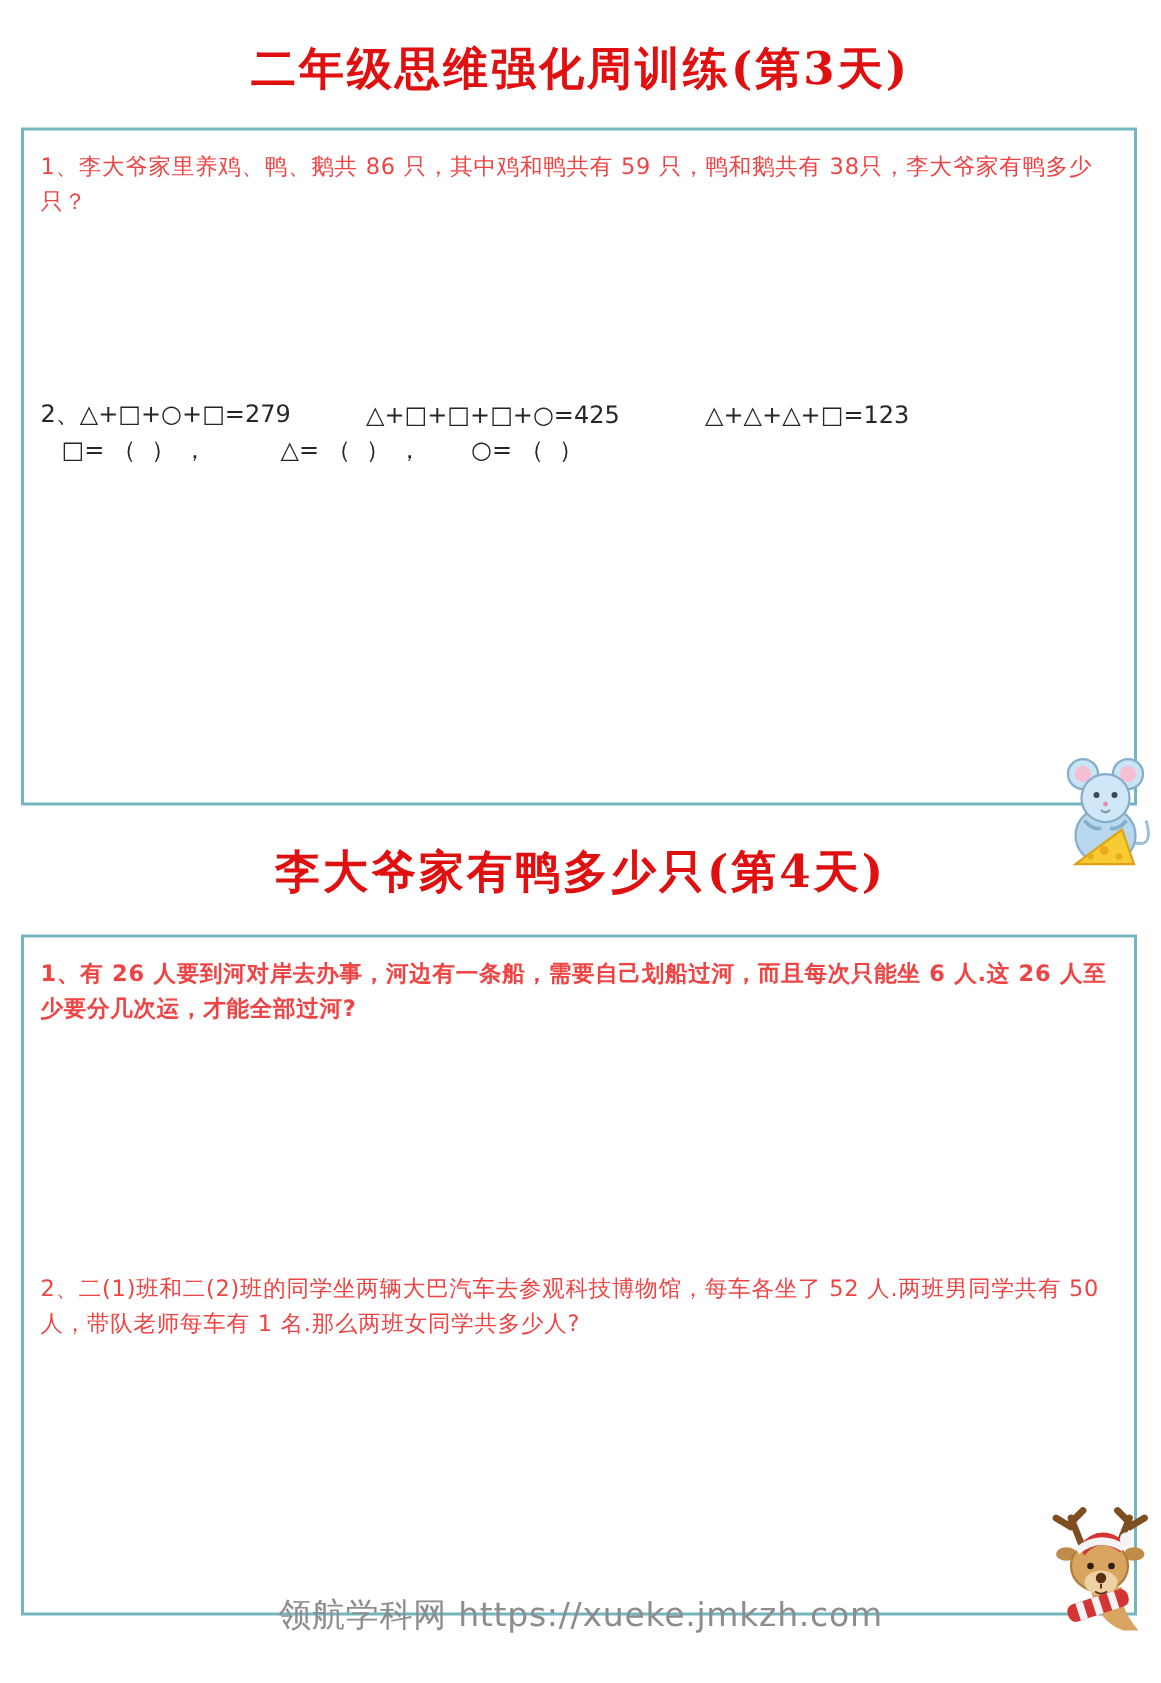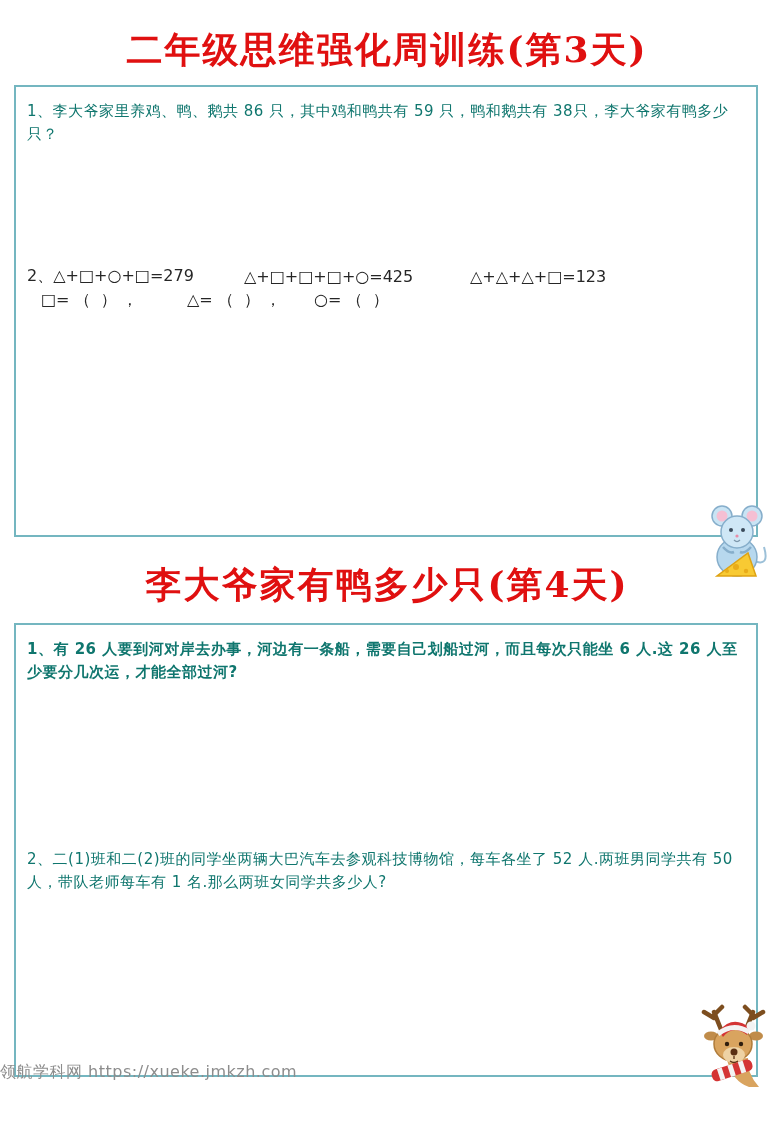--- a/index.html
+++ b/index.html
@@ -11,42 +11,42 @@
     background: #ffffff;
     font-family: "DejaVu Sans", sans-serif;
     overflow: hidden;
     margin: 0 auto;
   }
   .worksheet-title {
     position: absolute;
     left: 0;
     width: 100%;
     text-align: center;
-    font-size: 36px;
+    font-size: 30px;
     font-weight: bold;
     letter-spacing: 2px;
     color: #e01010;
     font-family: "DejaVu Serif", "Liberation Serif", serif;
   }
   #title-day3 { top: 26px; }
   #title-day4 { top: 561px; }
   .question-box {
     position: absolute;
     left: 14px;
     width: 744px;
     border: 2px solid #74b6c0;
     background: #ffffff;
   }
   #box-day3 { top: 85px;  height: 452px; }
   #box-day4 { top: 623px; height: 454px; }
   .problem {
     position: absolute;
     font-size: 15px;
     line-height: 23px;
-    color: #0f766e;
+    color: #ef4444;
     letter-spacing: 0.5px;
   }
   #d3-problem1 { left: 27px; top: 100px; width: 718px; }
   .eq-row {
     position: absolute;
     display: flex;
     font-size: 16px;
     color: #262626;
     white-space: pre;
     align-items: center;
@@ -57,21 +57,22 @@
   #d3-ans-row  { left: 41px; top: 290px; }
   #d3-ans-row .ans1 { width: 146px; }
   #d3-ans-row .ans2 { width: 127px; }
   #d4-problem1 { left: 27px; top: 638px; width: 716px; font-weight: bold; }
   #d4-problem2 { left: 27px; top: 848px; width: 716px; }
   .watermark {
     position: absolute;
     left: 0;
     top: 1062px;
     width: 100%;
-    font-size: 16px;
+    text-align: center;
+    font-size: 22px;
     color: #8d8d8d;
     letter-spacing: 0.5px;
     z-index: 5;
   }
   .cartoon { position: absolute; z-index: 6; }
   #mouse-cartoon    { left: 706px; top: 499px;  width: 62px; height: 85px; }
   #reindeer-cartoon { left: 697px; top: 1002px; width: 73px; height: 87px; }
 </style>
 </head>
 <body>

